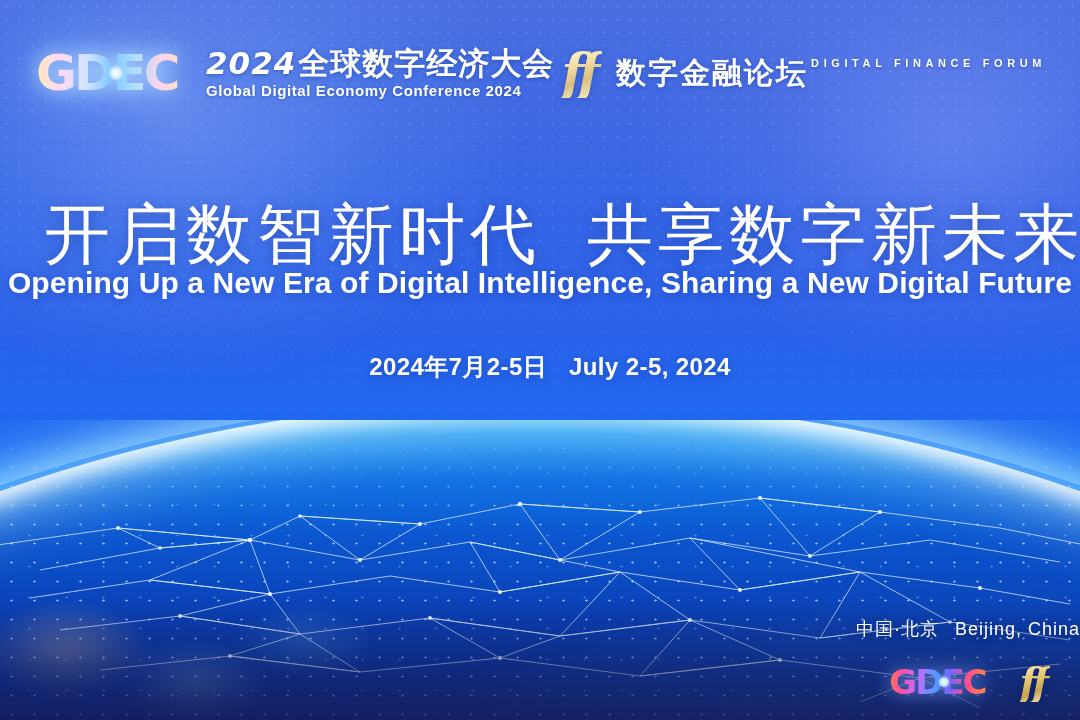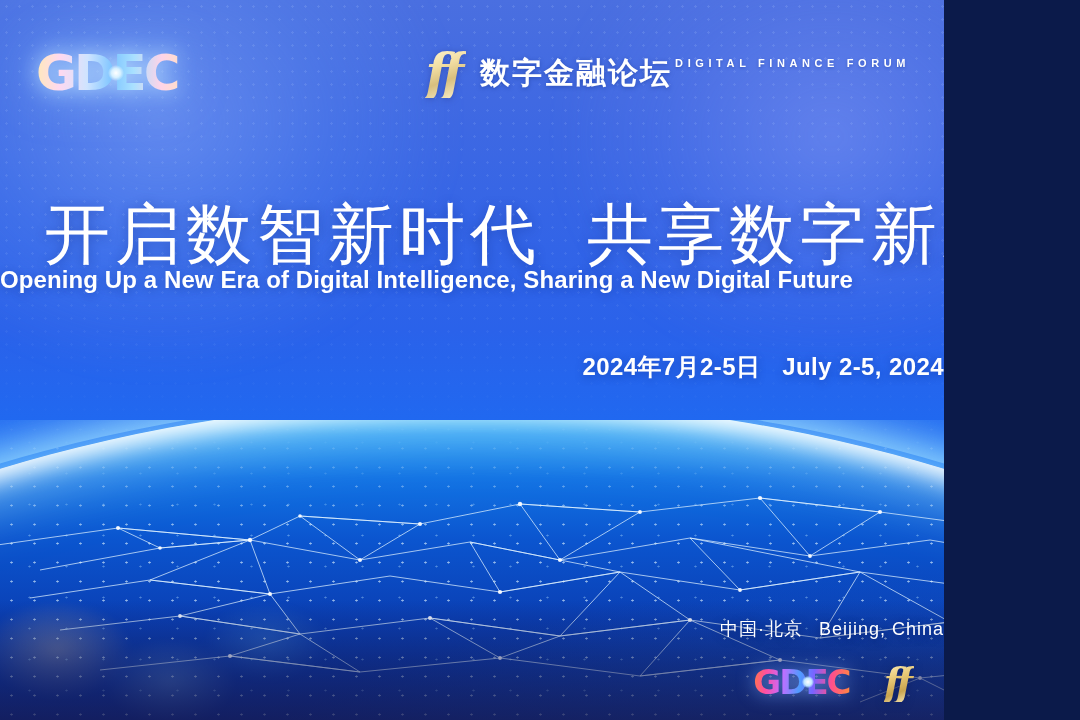--- a/index.html
+++ b/index.html
@@ -1,21 +1,21 @@
 <!DOCTYPE html>
 <html><head>
 <meta charset="utf-8">
 <title>GDEC 2024 Conference Backdrop</title>
 <style>
   html,body{margin:0;padding:0;background:#0b1a4a;}
   *{box-sizing:border-box;}
 
   .stage{
     position:relative;
-    width:944px;height:720px;
+    width:1080px;height:720px;
     overflow:hidden;
     font-family:"Liberation Sans","DejaVu Sans",sans-serif;
     background:#737373;
   }
 
   
   .sky{
     position:absolute;inset:0;
     background:
       linear-gradient(180deg,
@@ -154,27 +154,27 @@
   
   .headline{
     position:absolute;left:0;right:0;top:190px;text-align:center;
     font-size:66px;font-weight:500;color:#ffffff;letter-spacing:5px;
     text-shadow:0 2px 12px rgba(15,45,140,.45);
     white-space:nowrap;
     margin-left:44px;
   }
   .headline .gap{display:inline-block;width:46px;}
   .subhead{
-    position:absolute;left:0;right:0;top:266px;text-align:left;
-    font-size:24px;font-weight:600;color:#ffffff;letter-spacing:.1px;
+    position:absolute;left:0;right:0;top:266px;text-align:center;
+    font-size:30px;font-weight:600;color:#ffffff;letter-spacing:.1px;
     text-shadow:0 2px 9px rgba(15,45,140,.4);
     white-space:nowrap;
   }
   .dateline{
-    position:absolute;left:0;right:0;top:351px;text-align:right;
+    position:absolute;left:0;right:0;top:351px;text-align:center;
     font-size:24px;font-weight:600;color:#ffffff;letter-spacing:.4px;
     text-shadow:0 2px 8px rgba(15,45,140,.45);
     padding-left:20px;
   }
   .dateline .sep{display:inline-block;width:22px;}
   .place{
     position:absolute;left:0;right:0;top:617px;text-align:right;
     font-size:18px;font-weight:400;color:#ffffff;letter-spacing:1px;
     text-shadow:0 2px 10px rgba(10,30,100,.75);
   }
@@ -270,20 +270,26 @@
       </g>
     </svg>
     <div class="bottomdark"></div>
   </div>
 
   <div class="logo-gdec-top">
     <div class="gdec-mark">
       <div class="gdec-word">GDEC</div>
       <div class="gdec-spark"></div>
     </div>
+    <div class="logo-cn-block">
+      <div class="logo-cn">
+        <span class="yr">2024</span><span>全球数字经济大会</span>
+      </div>
+      <div class="logo-en">Global Digital Economy Conference 2024</div>
+    </div>
   </div>
 
   <div class="logo-dff">
     <div class="ff-mark">ff</div>
     <div class="dff-text">
       <div class="dff-cn">数字金融论坛</div>
       <div class="dff-en">DIGITAL FINANCE FORUM</div>
     </div>
   </div>
 

